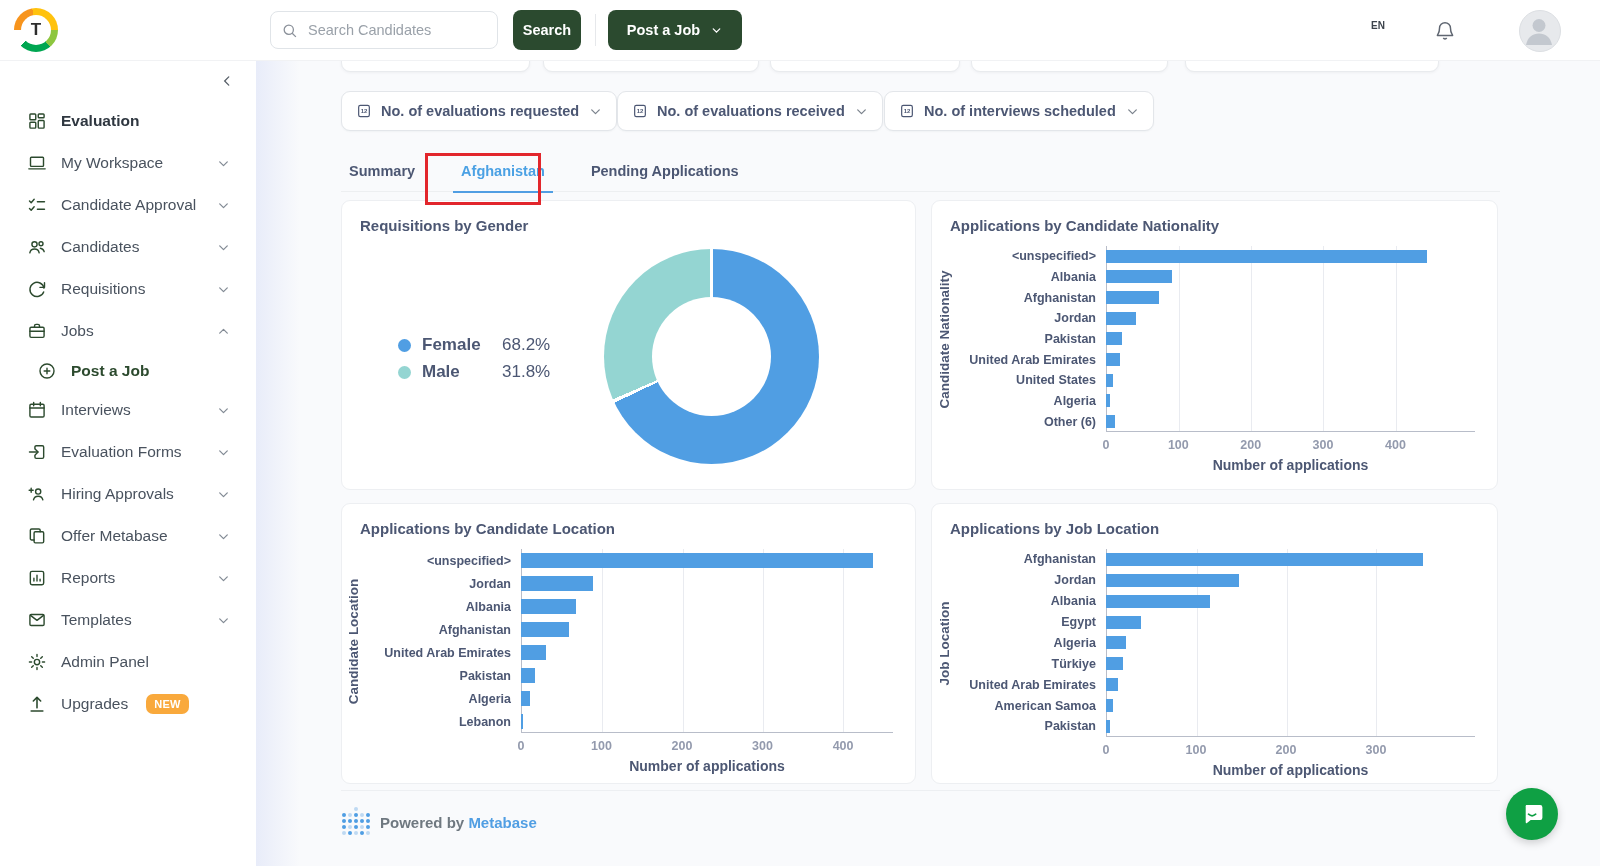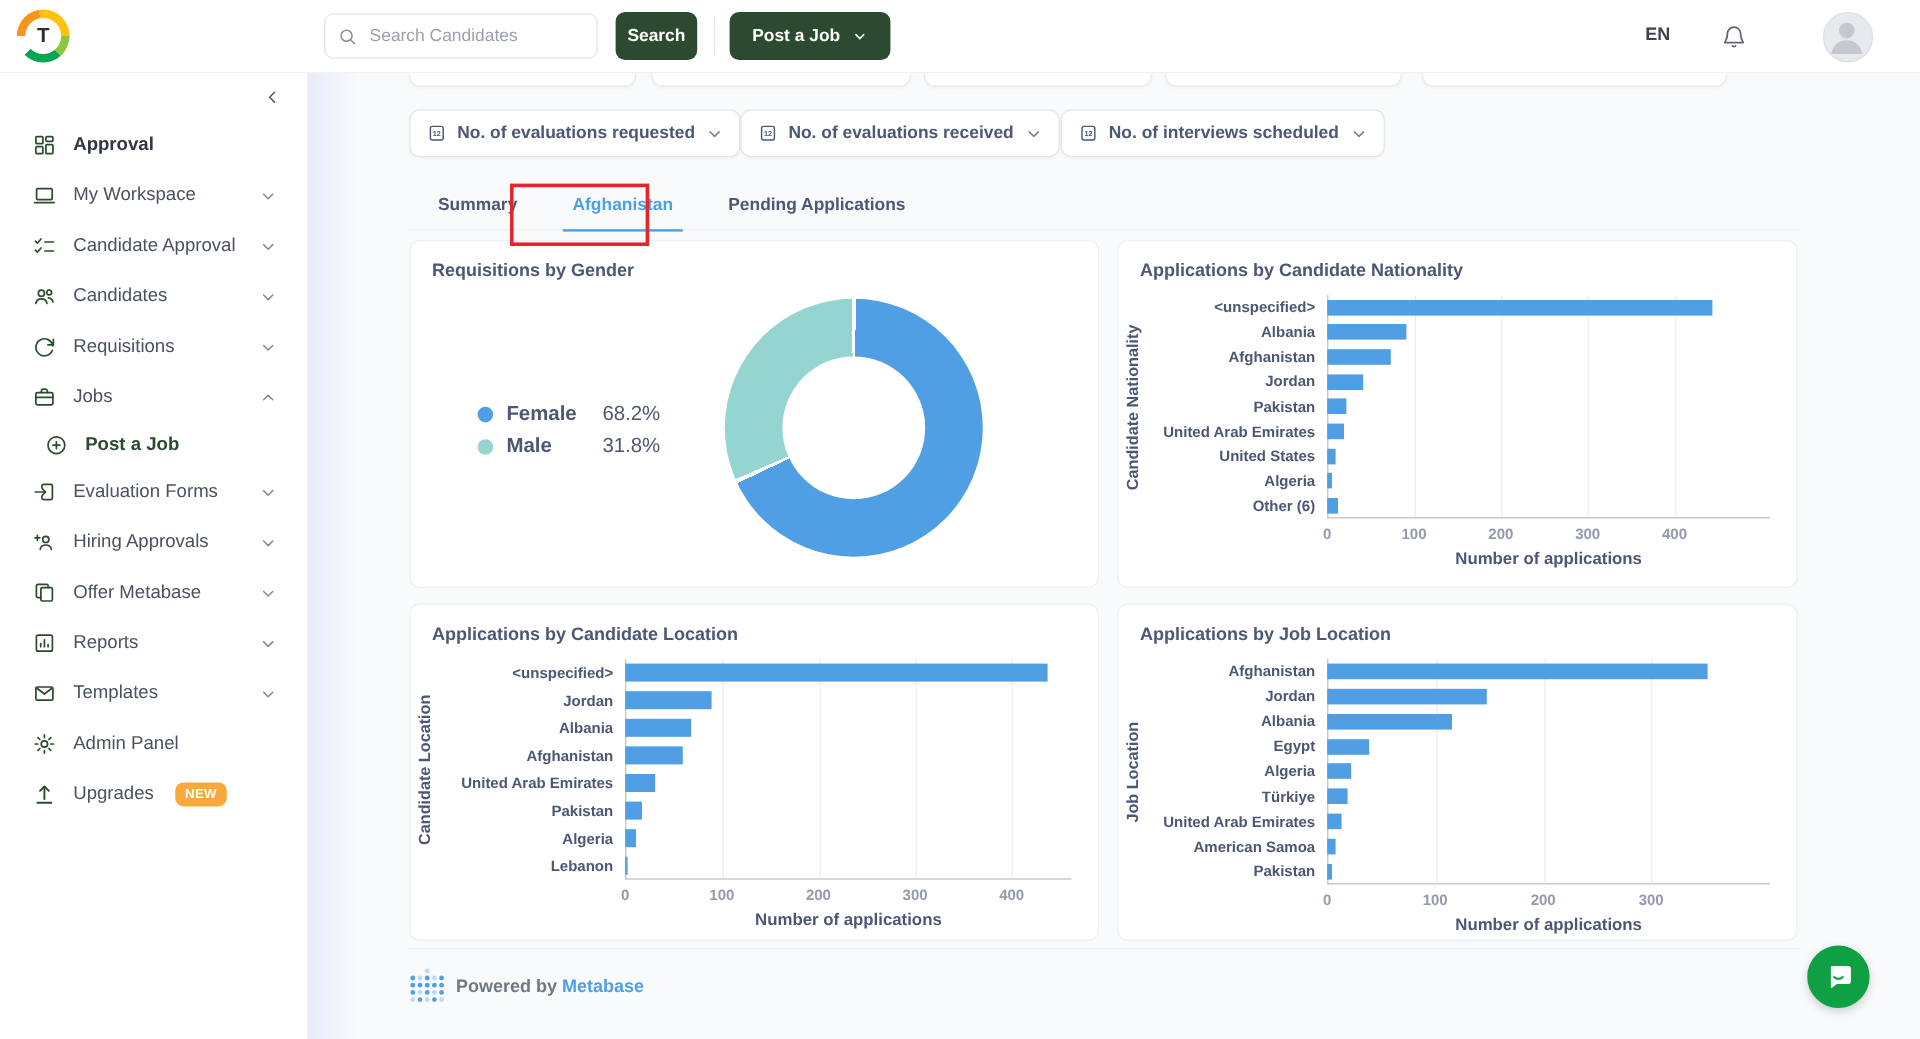--- a/index.html
+++ b/index.html
@@ -10,21 +10,21 @@
   .logo{position:absolute;left:14px;top:8px;width:44px;height:44px;border-radius:50%;
     background:conic-gradient(from 20deg,#ffc20e 0 70deg,#8dc63f 70deg 120deg,#00a651 120deg 205deg,rgba(255,255,255,0) 205deg 250deg,#f7941d 250deg 330deg,#ffc20e 330deg 360deg);}
   .logo .hole{position:absolute;left:7px;top:7px;width:30px;height:30px;border-radius:50%;background:#fff;display:flex;align-items:center;justify-content:center;font-weight:bold;font-size:17px;color:#2d2d2d;}
   .searchbox{position:absolute;left:270px;top:11px;width:228px;height:38px;background:#fff;border:1px solid #e0e4e8;border-radius:8px;display:flex;align-items:center;padding:0 10px;box-sizing:border-box;color:#8a9099;}
   .searchbox input{border:none;outline:none;font-size:14.5px;color:#5b636d;margin-left:8px;width:160px;font-family:inherit;background:transparent;}
   .searchbox input::placeholder{color:#9aa1a9;}
   .btn-green{position:absolute;top:10px;height:40px;background:#2b4a2f;color:#fff;border:none;border-radius:8px;font-weight:bold;font-size:14.5px;display:flex;align-items:center;justify-content:center;cursor:pointer;font-family:inherit;}
   #btn-search{left:513px;width:68px;}
   .tb-divider{position:absolute;left:595px;top:14px;width:1px;height:32px;background:#e6e8eb;}
   #btn-postjob{left:608px;width:134px;gap:10px;}
-  .lang{position:absolute;left:1371px;top:20px;font-size:15px;font-weight:bold;color:#3c434c;cursor:pointer;}
+  .lang{position:absolute;left:1371px;top:20px;font-size:10px;font-weight:bold;color:#3c434c;cursor:pointer;}
   .bell{position:absolute;left:1434px;top:19px;width:22px;height:22px;color:#5f6671;cursor:pointer;}
   .avatar{position:absolute;left:1519px;top:10px;width:40px;height:40px;border-radius:50%;background:#e7e9ec;border:1px solid #dcdfe3;overflow:hidden;cursor:pointer;}
 
   
   .sidebar{position:absolute;left:0;top:60px;width:256px;height:806px;background:#fff;z-index:10;}
   .side-shadow{position:absolute;left:256px;top:60px;width:44px;height:806px;background:linear-gradient(to right,#e8ecf9,rgba(249,250,252,0));z-index:1;}
   .collapse{position:absolute;top:14px;right:22px;width:14px;height:14px;color:#555d66;cursor:pointer;}
   .nav{position:absolute;top:40px;left:0;width:100%;}
   .nav-item{position:relative;display:flex;align-items:center;height:42px;padding:0 26px 0 27px;cursor:pointer;color:#49525e;font-size:15.5px;}
   .nav-item.sub{height:37px;padding-left:37px;}
@@ -41,21 +41,21 @@
   
   .pill{position:absolute;top:91px;height:40px;background:#fff;border:1px solid #e3e6ea;border-radius:9px;box-shadow:0 1px 2px rgba(30,40,60,.04);display:flex;align-items:center;padding:0 14px;box-sizing:border-box;cursor:pointer;z-index:2;}
   .pill .picn{width:16px;height:16px;color:#4c5773;margin-right:9px;flex:0 0 auto;}
   .pill .plbl{font-size:14.5px;font-weight:bold;color:#4c5773;white-space:nowrap;}
   .pill .chev{width:13px;height:13px;color:#7a828c;margin-left:10px;}
 
   
   .tabs{position:absolute;left:341px;top:157px;width:1159px;height:34px;border-bottom:1px solid #edeff1;display:flex;align-items:flex-end;z-index:2;}
   .tab{padding:0 8px 12px 8px;margin-right:30px;font-size:14.5px;font-weight:bold;color:#4c5773;cursor:pointer;border-bottom:2.5px solid transparent;margin-bottom:-1.5px;white-space:nowrap;}
   .tab.active{color:#4ba1e4;border-bottom-color:#509ee3;}
-  .tab:first-child{margin-left:16px;}
+  .tab:first-child{margin-left:0;}
   .annotation{position:absolute;left:425px;top:153px;width:110px;height:46px;border:3.5px solid #e2262c;z-index:6;pointer-events:none;}
 
   
   .card{position:absolute;background:#fff;border:1px solid #edeff2;border-radius:9px;box-sizing:border-box;z-index:2;}
   #card-gender{left:341px;top:200px;width:575px;height:290px;}
   #card-nationality{left:931px;top:200px;width:567px;height:290px;}
   #card-candloc{left:341px;top:503px;width:575px;height:281px;}
   #card-jobloc{left:931px;top:503px;width:567px;height:281px;}
   .card-title{padding:16px 18px 0 18px;font-size:15px;font-weight:bold;color:#4c5773;}
 
@@ -146,21 +146,21 @@
     <div class="nav" id="sidebar-nav">
         <div class="nav-item active">
           <span class="icn">
             <svg width="100%" height="100%" viewBox="0 0 24 24" fill="none" stroke="currentColor" stroke-width="1.7" stroke-linecap="round" stroke-linejoin="round">
               <rect x="3.5" y="3.5" width="7" height="7" rx="1"></rect>
               <rect x="13.5" y="3.5" width="7" height="4.6" rx="1"></rect>
               <rect x="3.5" y="13.5" width="7" height="7" rx="1"></rect>
               <rect x="13.5" y="11.4" width="7" height="9.1" rx="1"></rect>
             </svg>
           </span>
-          <span class="lbl">Approval</span>
+          <span class="lbl">Evaluation</span>
         </div>
         <div class="nav-item">
           <span class="icn">
             <svg width="100%" height="100%" viewBox="0 0 24 24" fill="none" stroke="currentColor" stroke-width="1.7" stroke-linecap="round" stroke-linejoin="round">
               <rect x="4.2" y="5" width="15.6" height="11" rx="1"></rect>
               <path d="M2.2 19h19.6"></path>
             </svg>
           </span>
           <span class="lbl">My Workspace</span>
           <span class="chev">
@@ -231,20 +231,35 @@
           </span>
         </div>
         <div class="nav-item sub green">
           <span class="icn">
             <svg width="100%" height="100%" viewBox="0 0 24 24" fill="none" stroke="currentColor" stroke-width="1.7" stroke-linecap="round" stroke-linejoin="round">
               <circle cx="12" cy="12" r="8.4"></circle>
               <path d="M12 8.6v6.8M8.6 12h6.8"></path>
             </svg>
           </span>
           <span class="lbl">Post a Job</span>
+        </div>
+        <div class="nav-item">
+          <span class="icn">
+            <svg width="100%" height="100%" viewBox="0 0 24 24" fill="none" stroke="currentColor" stroke-width="1.7" stroke-linecap="round" stroke-linejoin="round">
+              <rect x="3.5" y="5" width="17" height="15.4" rx="1.5"></rect>
+              <path d="M3.5 9.6h17"></path>
+              <path d="M8 2.8V7M16 2.8V7"></path>
+            </svg>
+          </span>
+          <span class="lbl">Interviews</span>
+          <span class="chev">
+            <svg width="100%" height="100%" viewBox="0 0 24 24" fill="none" stroke="currentColor" stroke-width="2.3" stroke-linecap="round" stroke-linejoin="round">
+              <path d="M5 9l7 7 7-7"></path>
+            </svg>
+          </span>
         </div>
         <div class="nav-item">
           <span class="icn">
             <svg width="100%" height="100%" viewBox="0 0 24 24" fill="none" stroke="currentColor" stroke-width="1.7" stroke-linecap="round" stroke-linejoin="round">
               <path d="M9.5 8V6a1.6 1.6 0 0 1 1.6-1.6h7.3A1.6 1.6 0 0 1 20 6v12a1.6 1.6 0 0 1-1.6 1.6h-7.3A1.6 1.6 0 0 1 9.5 18v-2"></path>
               <path d="M3 12h10"></path>
               <path d="M10 8.8L13.2 12 10 15.2"></path>
             </svg>
           </span>
           <span class="lbl">Evaluation Forms</span>

